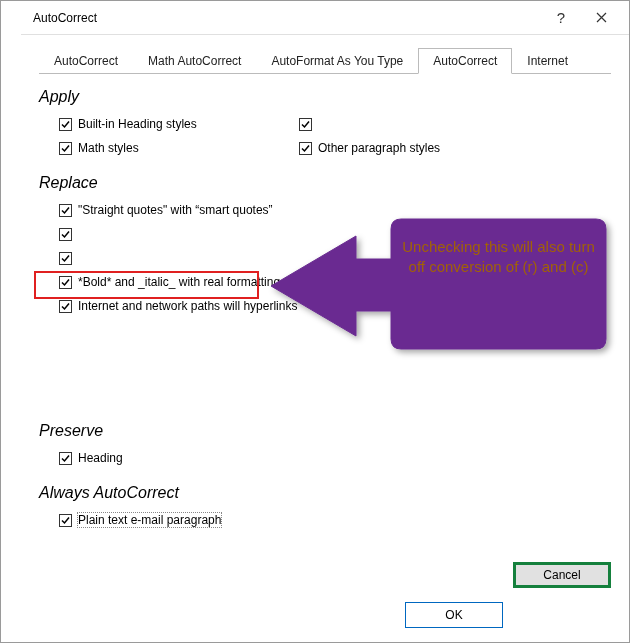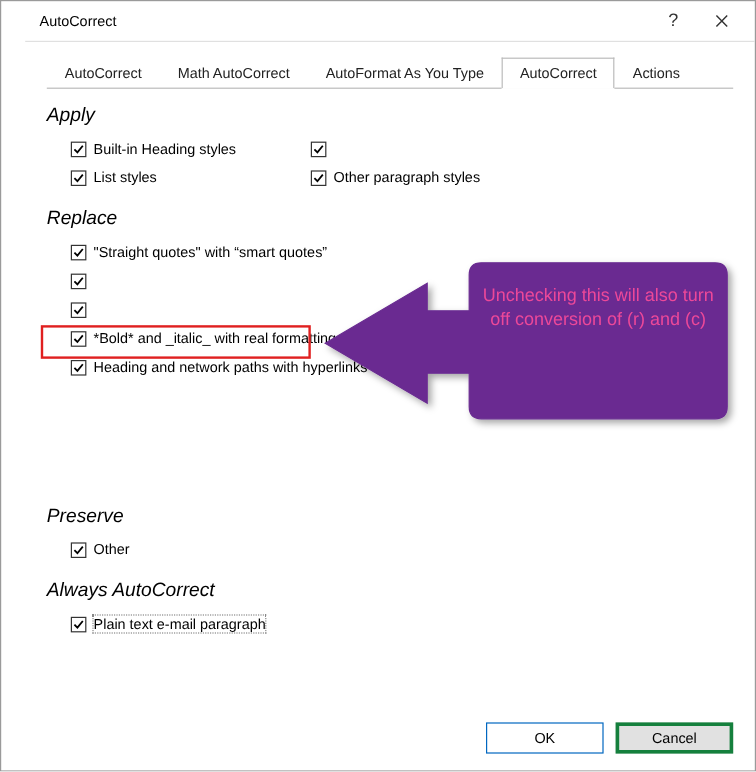--- a/index.html
+++ b/index.html
@@ -65,20 +65,21 @@
     margin-top: 14px;
     margin-bottom: 6px;
     font-size: 16px;
     font-style: italic;
   }
   .options {
     padding-left: 20px;
   }
   .row2 {
     display: flex;
+    gap: 40px;
   }
   .col {
     width: 200px;
   }
   .checkbox-row {
     display: flex;
     align-items: center;
     height: 24px;
     white-space: nowrap;
   }
@@ -114,20 +115,21 @@
     border: 3px solid #15803d;
     background: #e1e1e1;
     display: flex;
     align-items: center;
     justify-content: center;
     font-size: 12px;
   }
   .btn.primary {
     border: 1.5px solid #0067c0;
     background: #fff;
+    margin-top: 40px;
   }
   .callout {
     position: absolute;
     left: 260px;
     top: 210px;
     pointer-events: none;
   }
   .dotted {
     outline: 1px dotted #888;
     outline-offset: 0px;
@@ -146,41 +148,41 @@
         </svg>
     </div>
   </div>
 
   <div class="content">
     <div class="tabs">
       <div class="tab">AutoCorrect</div>
       <div class="tab">Math AutoCorrect</div>
       <div class="tab">AutoFormat As You Type</div>
       <div class="tab active">AutoCorrect</div>
-      <div class="tab">Actions</div>
+      <div class="tab">Internet</div>
     </div>
 
     <div class="section-label">Apply</div>
     <div class="options row2">
       <div class="col">
         <div class="checkbox-row">
           <div class="cb">
               <svg viewBox="0 0 11 11">
                 <path d="M2 5.5 L4.5 8 L9 2.5" stroke="#000" stroke-width="1.5" fill="none"></path>
               </svg>
             </div>
           <span>Built-in Heading styles</span>
         </div>
         <div class="checkbox-row">
           <div class="cb">
               <svg viewBox="0 0 11 11">
                 <path d="M2 5.5 L4.5 8 L9 2.5" stroke="#000" stroke-width="1.5" fill="none"></path>
               </svg>
             </div>
-          <span>List styles</span>
+          <span>Math styles</span>
         </div>
       </div>
       <div class="col">
         <div class="checkbox-row">
           <div class="cb">
               <svg viewBox="0 0 11 11">
                 <path d="M2 5.5 L4.5 8 L9 2.5" stroke="#000" stroke-width="1.5" fill="none"></path>
               </svg>
             </div>
         </div>
@@ -226,35 +228,35 @@
             </svg>
           </div>
         <span>*Bold* and _italic_ with real formatting</span>
       </div>
       <div class="checkbox-row">
         <div class="cb">
             <svg viewBox="0 0 11 11">
               <path d="M2 5.5 L4.5 8 L9 2.5" stroke="#000" stroke-width="1.5" fill="none"></path>
             </svg>
           </div>
-        <span>Heading and network paths with hyperlinks</span>
+        <span>Internet and network paths will hyperlinks</span>
       </div>
     </div>
 
     <div style="height:90px"></div>
 
     <div class="section-label">Preserve</div>
     <div class="options">
       <div class="checkbox-row">
         <div class="cb">
             <svg viewBox="0 0 11 11">
               <path d="M2 5.5 L4.5 8 L9 2.5" stroke="#000" stroke-width="1.5" fill="none"></path>
             </svg>
           </div>
-        <span>Other</span>
+        <span>Heading</span>
       </div>
     </div>
 
     <div class="section-label">Always AutoCorrect</div>
     <div class="options">
       <div class="checkbox-row">
         <div class="cb">
             <svg viewBox="0 0 11 11">
               <path d="M2 5.5 L4.5 8 L9 2.5" stroke="#000" stroke-width="1.5" fill="none"></path>
             </svg>
@@ -285,21 +287,21 @@
                  L 345 128
                  Q 345 138 335 138
                  L 140 138
                  Q 130 138 130 128
                  L 130 100
                  L 95 100
                  L 95 125
                  Z" fill="#6a2c91" stroke="#6a2c91"></path>
       </g>
       <foreignObject x="135" y="18" width="205" height="110">
-        <div xmlns="http://www.w3.org/1999/xhtml" style="color:#ec4899;font-family:'Segoe UI',sans-serif;font-size:15px;text-align:center;line-height:1.35;padding:8px 6px;">
+        <div xmlns="http://www.w3.org/1999/xhtml" style="color:#a16207;font-family:'Segoe UI',sans-serif;font-size:15px;text-align:center;line-height:1.35;padding:8px 6px;">
           <span>Unchecking this will also turn off conversion of (r) and (c)</span>
         </div>
       </foreignObject>
     </svg>
   </div>
 
   <div class="buttons">
     <div class="btn primary">OK</div>
     <div class="btn">Cancel</div>
   </div>

